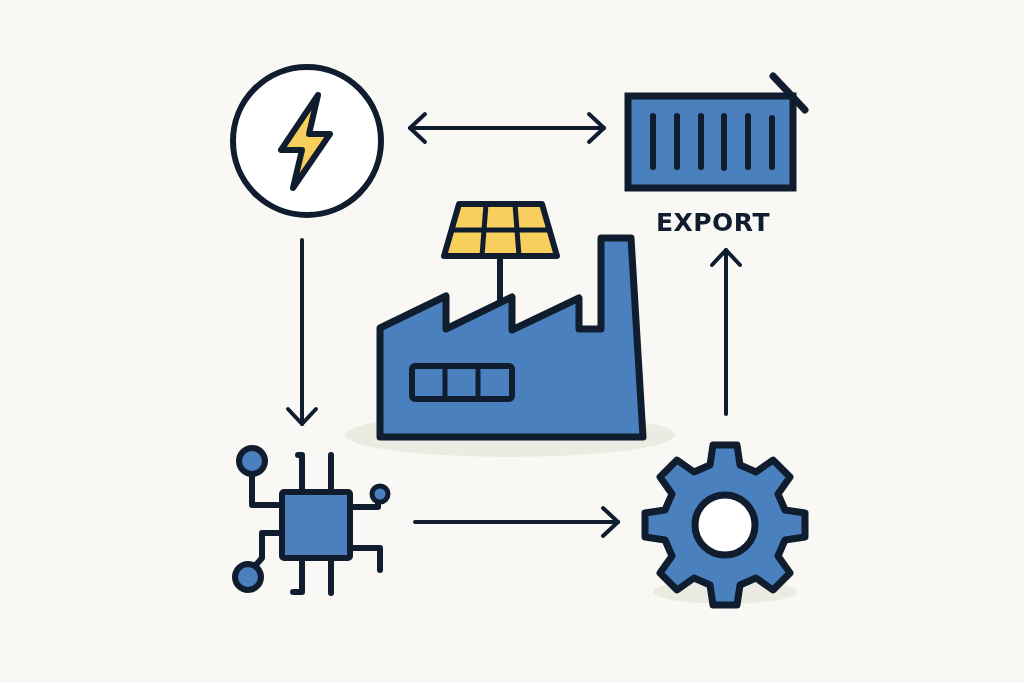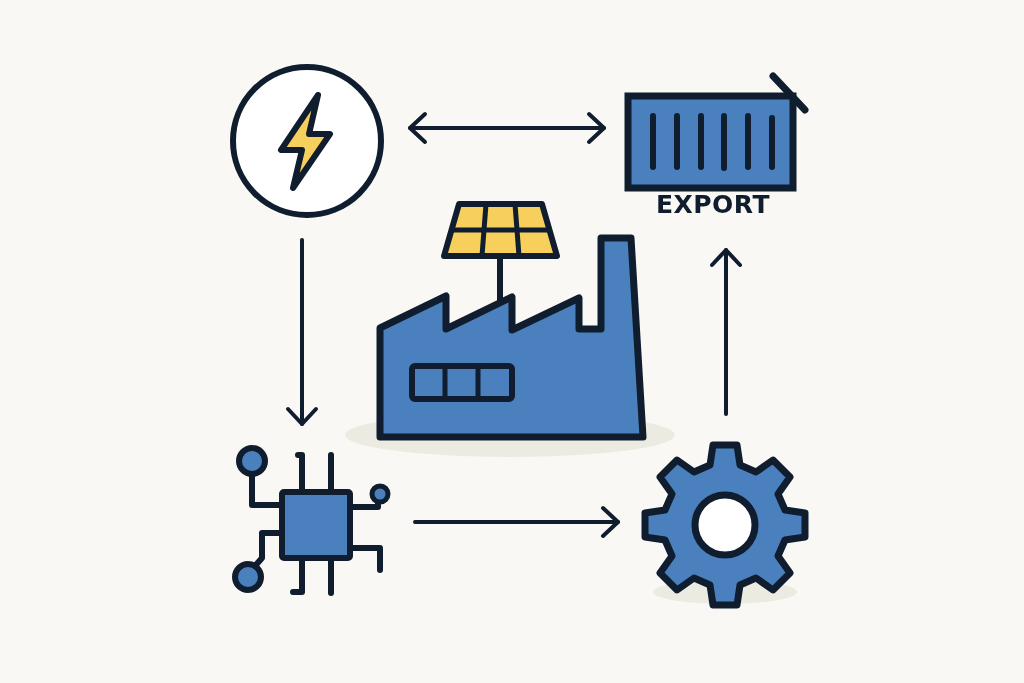--- a/index.html
+++ b/index.html
@@ -4,21 +4,21 @@
 <style>
   html, body { margin: 0; padding: 0; }
   body {
     width: 1024px; height: 683px; overflow: hidden;
     background: #f9f8f5;
     font-family: "DejaVu Sans", sans-serif;
   }
   #canvas { position: relative; width: 1024px; height: 683px; }
   svg.full { position: absolute; left: 0; top: 0; }
   .label {
-    position: absolute; left: 628px; top: 190px; width: 170px;
+    position: absolute; left: 628px; top: 208px; width: 170px;
     text-align: center; font-family: "DejaVu Sans", sans-serif;
     font-weight: bold; font-size: 25px; color: #0f1d2e; letter-spacing: 0.5px;
   }
 </style>
 </head>
 <body>
 
 <div id="canvas">
   <svg class="full" width="1024" height="683" viewBox="0 0 1024 683">
     <defs>

